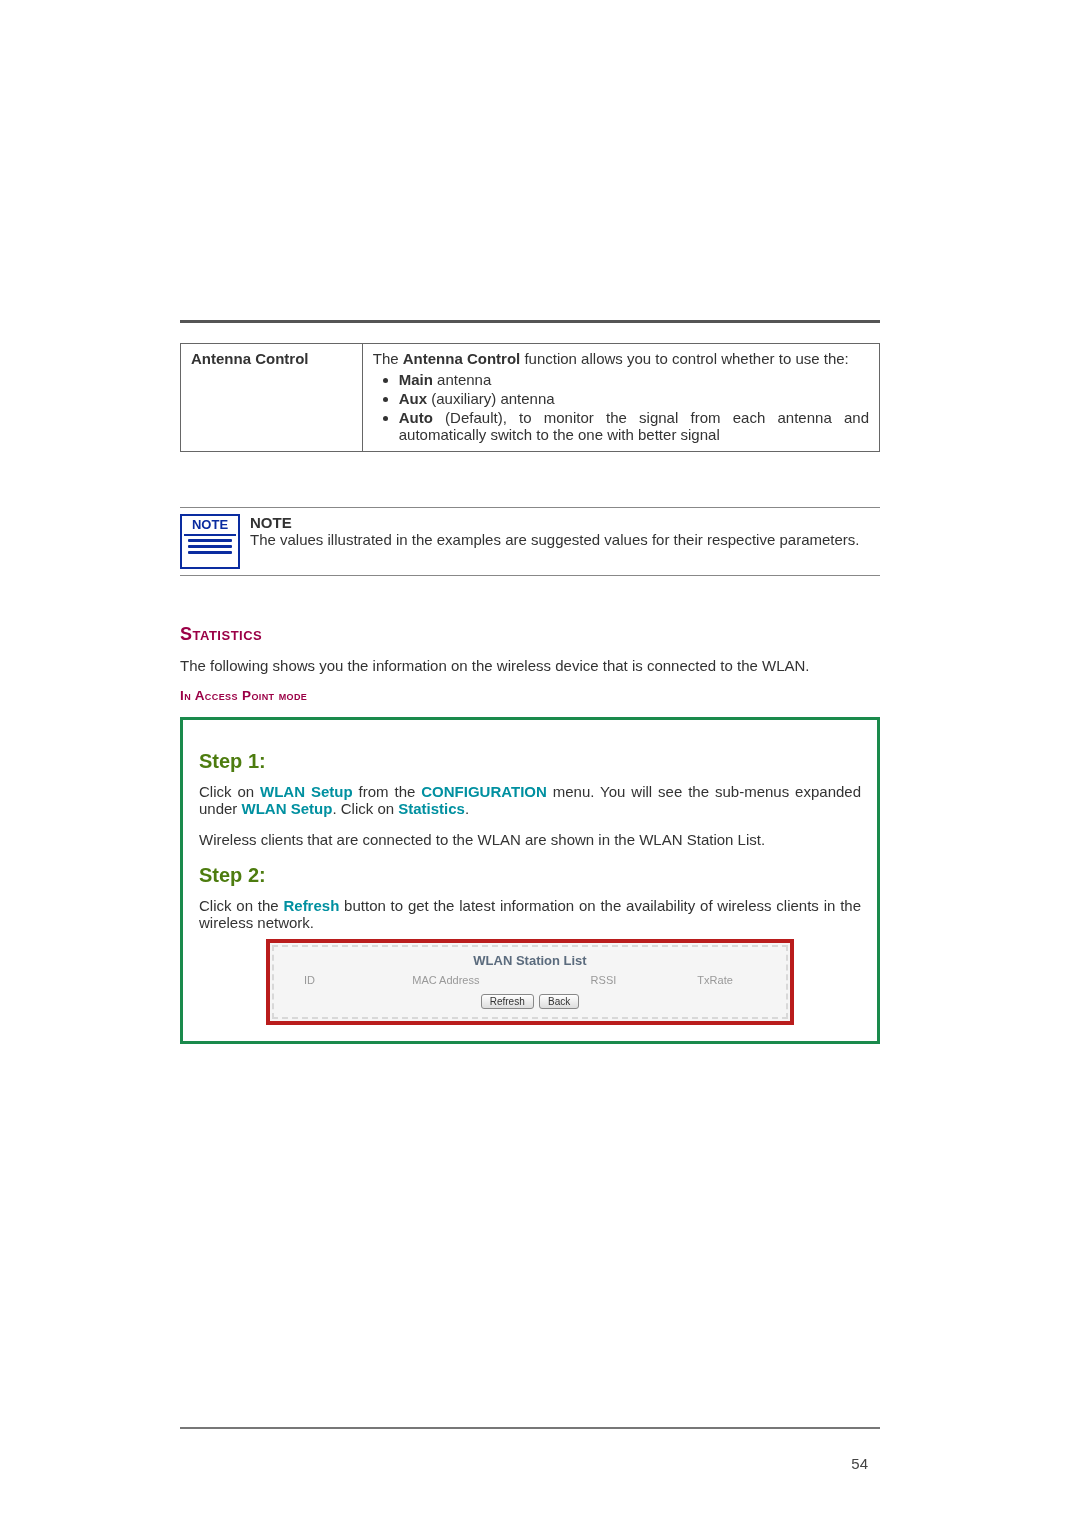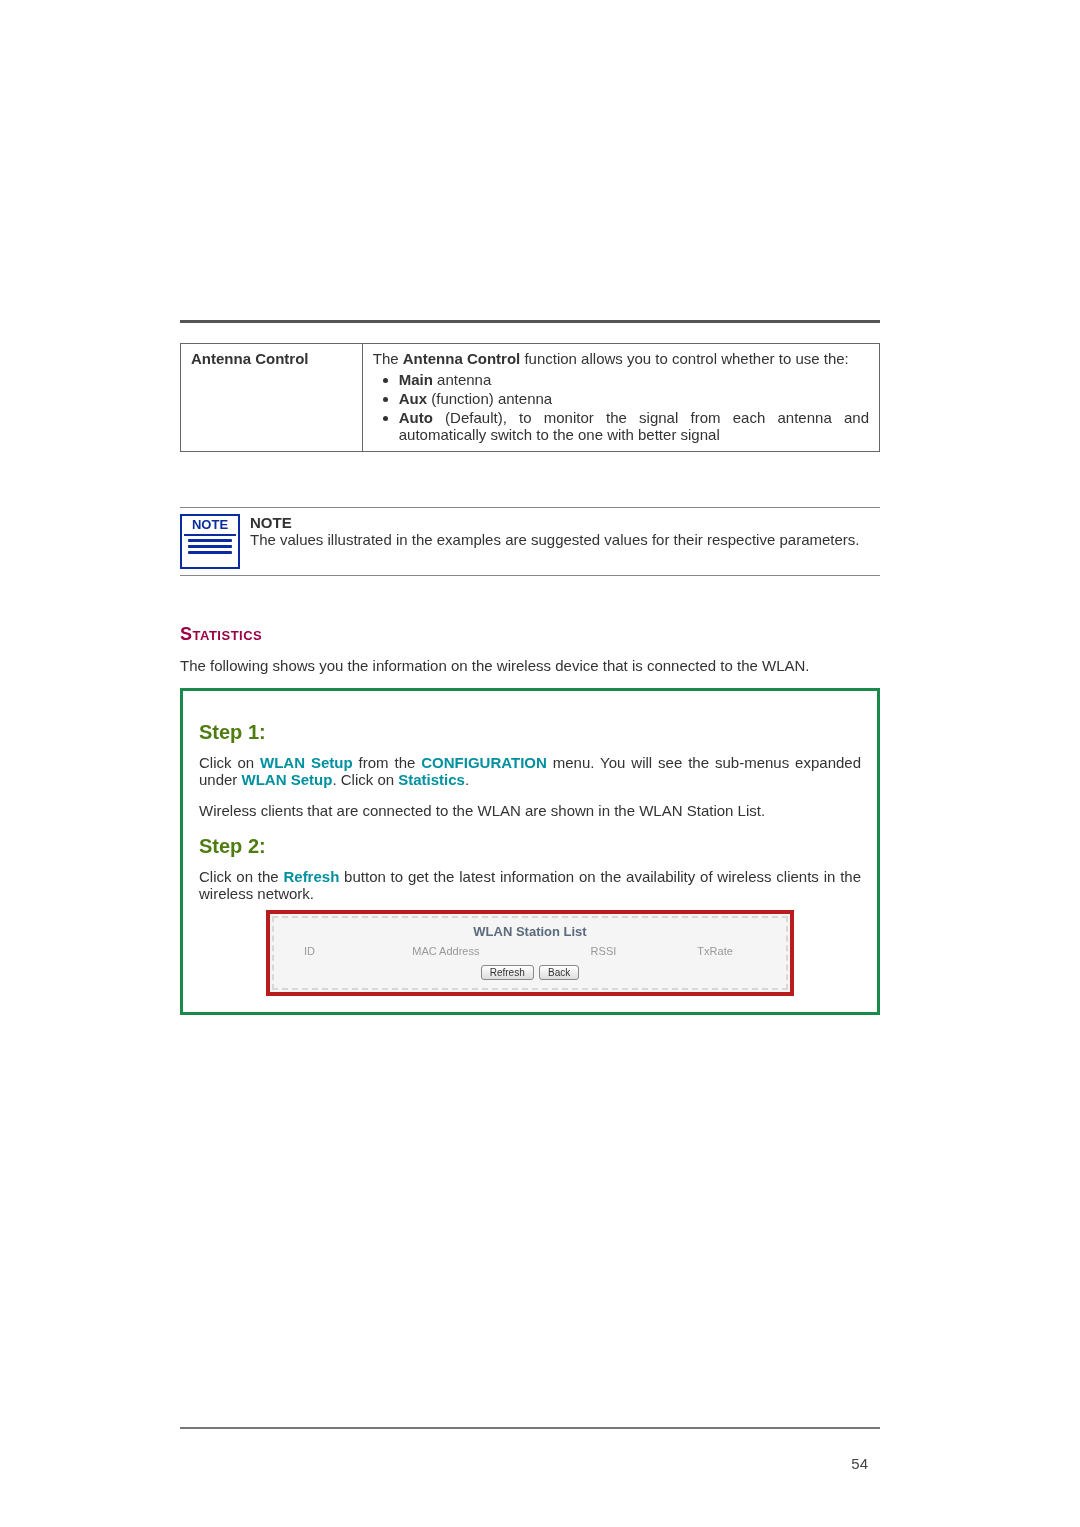--- a/index.html
+++ b/index.html
@@ -213,21 +213,21 @@
   <table class="cfg-table">
     <tbody>
         <tr>
       <td class="label-cell">Antenna Control</td>
       <td>
         <span class="justify">
           <span>The </span><b>Antenna Control</b><span> function allows you to control whether to use the:</span>
         </span>
         <ul>
           <li><b>Main</b><span> antenna</span></li>
-          <li><b>Aux</b><span> (function) antenna</span></li>
+          <li><b>Aux</b><span> (auxiliary) antenna</span></li>
           <li class="justify"><b>Auto</b><span> (Default), to monitor the signal from each antenna and automatically switch to the one with better signal</span></li>
         </ul>
       </td>
     </tr>
   </tbody>
     </table>
 
   <div class="note-row">
     <div class="note-icon">
       <div class="word">NOTE</div>
@@ -238,20 +238,21 @@
         </div>
     </div>
     <div class="note-text">
       <span class="head">NOTE</span>
       <span>The values illustrated in the examples are suggested values for their respective parameters.</span>
     </div>
   </div>
 
   <div class="section-heading">Statistics</div>
   <p class="body-text">The following shows you the information on the wireless device that is connected to the WLAN.</p>
+  <div class="sub-heading">In Access Point mode</div>
 
   <div class="steps-box">
     <div class="step-title">Step 1:</div>
     <p>
       <span>Click on </span><span class="link-teal">WLAN Setup</span><span> from the </span><span class="link-teal">CONFIGURATION</span><span> menu. You will see the sub-menus expanded under </span><span class="link-teal">WLAN Setup</span><span>. Click on </span><span class="link-teal">Statistics</span><span>.</span>
     </p>
     <p>Wireless clients that are connected to the WLAN are shown in the WLAN Station List.</p>
 
     <div class="step-title">Step 2:</div>
     <p style="margin-bottom:6px;">

